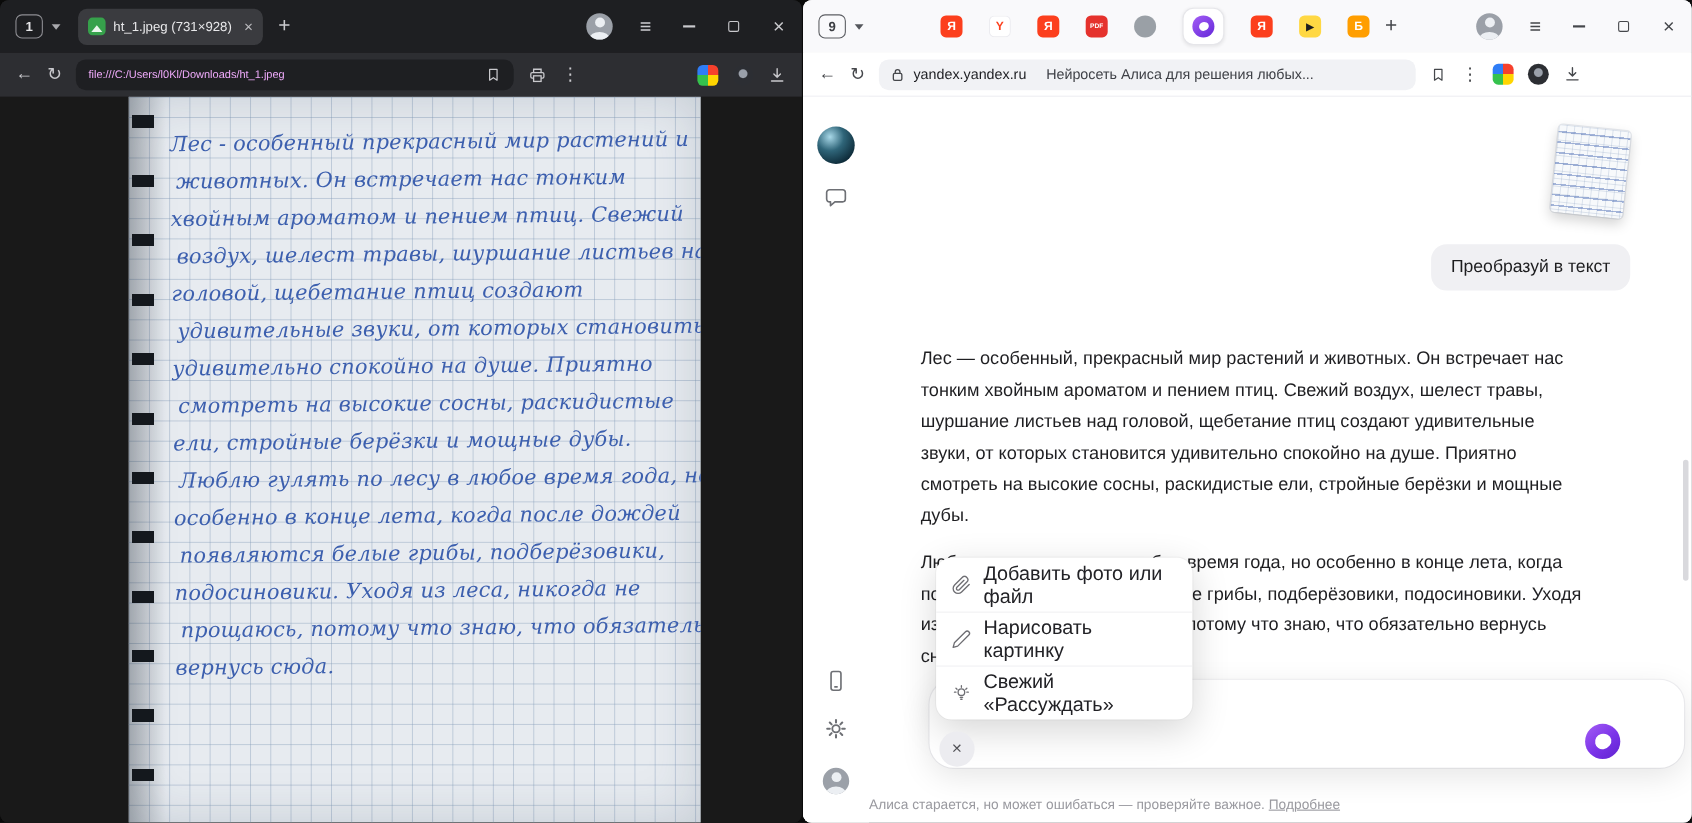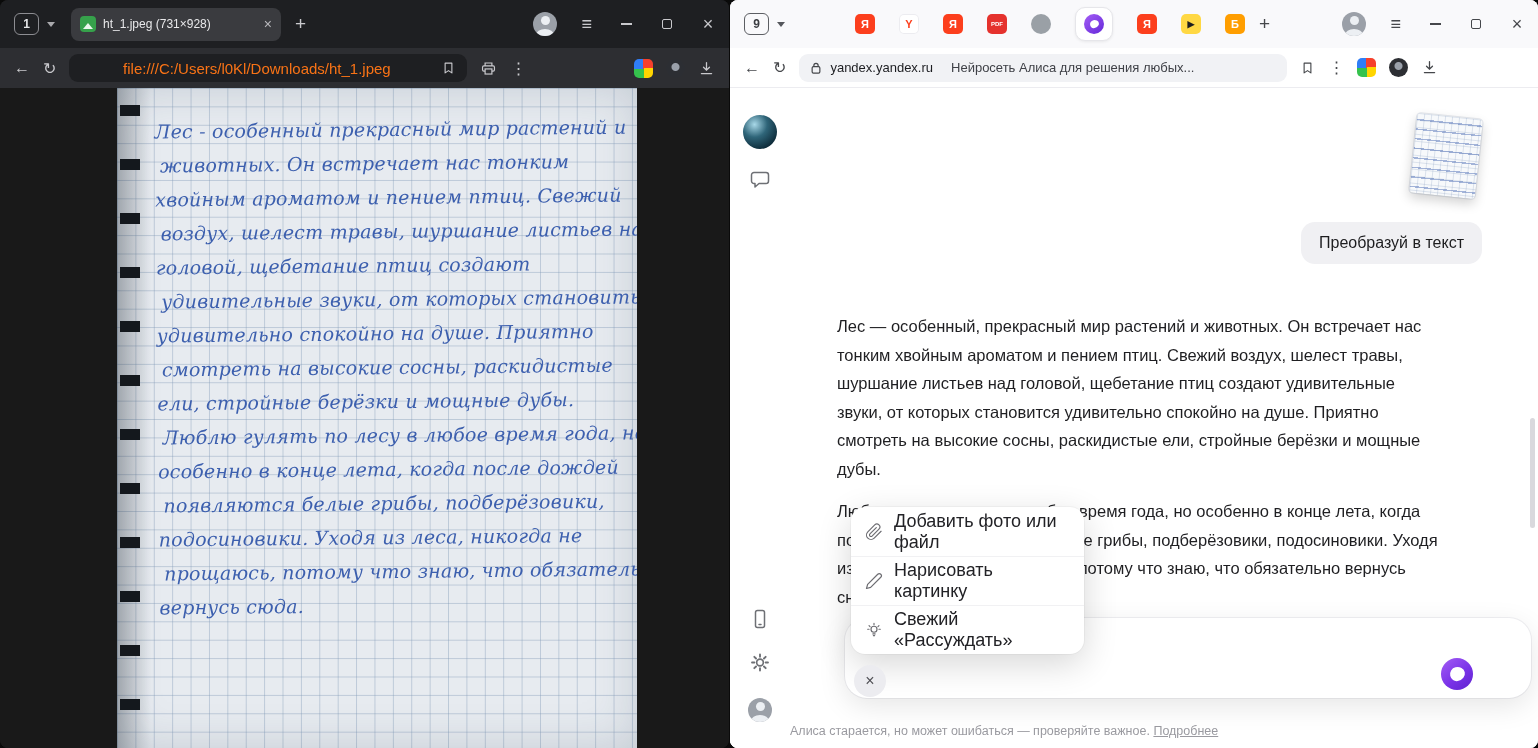--- a/index.html
+++ b/index.html
@@ -16,21 +16,21 @@
   .titlebar-dark { background:#1e1f22; }
   .titlebar-light { background:#f9f9fb; }
   .tabcount { width:25px; height:22px; border-radius:6px; display:flex; align-items:center;
               justify-content:center; font-size:12px; font-weight:bold; flex:0 0 25px; }
   .tabcount-dark { border:1.5px solid #8d8d92; color:#e6e6e8; }
   .tabcount-light { border:1.5px solid #5c5e63; color:#3b3d42; }
   .chev { width:0; height:0; border-left:4px solid transparent; border-right:4px solid transparent; margin-left:8px; }
   .chev-dark { border-top:5px solid #a9a9ad; }
   .chev-light { border-top:5px solid #55575c; }
 
-  .tab-dark { margin-left:16px; width:210px; height:33px; background:#3a3b3f; border-radius:8px;
+  .tab-dark { margin-left:16px; width:168px; height:33px; background:#3a3b3f; border-radius:8px;
               display:flex; align-items:center; padding:0 9px; gap:7px; }
   .fav-img { width:16px; height:16px; border-radius:4px; background:#36a14b; position:relative; flex:0 0 16px; }
   .fav-img .mtn { position:absolute; left:3px; bottom:3px; width:0; height:0;
                   border-left:5px solid transparent; border-right:5px solid transparent;
                   border-bottom:6px solid #eaf6ec; }
   .tab-title { font-size:12px; color:#e8e8ea; white-space:nowrap; overflow:hidden; text-overflow:ellipsis; flex:1; }
   .tab-close { color:#b9b9bd; font-size:14px; line-height:1; }
   .newtab { font-size:19px; margin-left:14px; }
   .on-dark { color:#c9c9cd; }
   .on-light { color:#45474b; }
@@ -63,21 +63,21 @@
   .alice-fav { background:linear-gradient(140deg,#a45df5,#6428d9); border-radius:50%; }
 
   
   .toolbar { height:40px; display:flex; align-items:center; padding:0 14px; gap:13px; }
   .toolbar-dark { background:#2d2e32; }
   .toolbar-light { background:#fff; border-bottom:1px solid #ececf0; }
   .nav-ic { font-size:16px; }
   .urlpill { height:28px; border-radius:9px; display:flex; align-items:center; padding:0 11px; gap:8px; overflow:hidden; }
   .pill-dark { background:#1e1f22; flex:0 0 398px; }
   .pill-light { background:#f1f2f5; flex:0 0 488px; }
-  .url-text { font-size:15px; color:#f97316; white-space:nowrap; overflow:hidden; flex:1;text-align:center; }
+  .url-text { font-size:10px; color:#f0abfc; white-space:nowrap; overflow:hidden; flex:1; }
   .host-text { font-size:13px; color:#1c1d21; white-space:nowrap; }
   .title-text { font-size:13px; color:#3f4147; margin-left:10px; white-space:nowrap; overflow:hidden; }
   .ic { display:flex; align-items:center; justify-content:center; }
   .ext-tiles { width:19px; height:19px; border-radius:5px;
                background:conic-gradient(#f6402c 0 25%, #ffd500 0 50%, #35c24d 0 75%, #2f7df6 0); }
   .ext-dark { width:19px; height:19px; border-radius:50%;
               background:radial-gradient(circle at 50% 42%, #9aa0aa 0 3.5px, #2c2e33 4.5px); }
 
   
   .content-dark { height:660px; background:#191919; display:flex; justify-content:center;padding-left:24px; }

